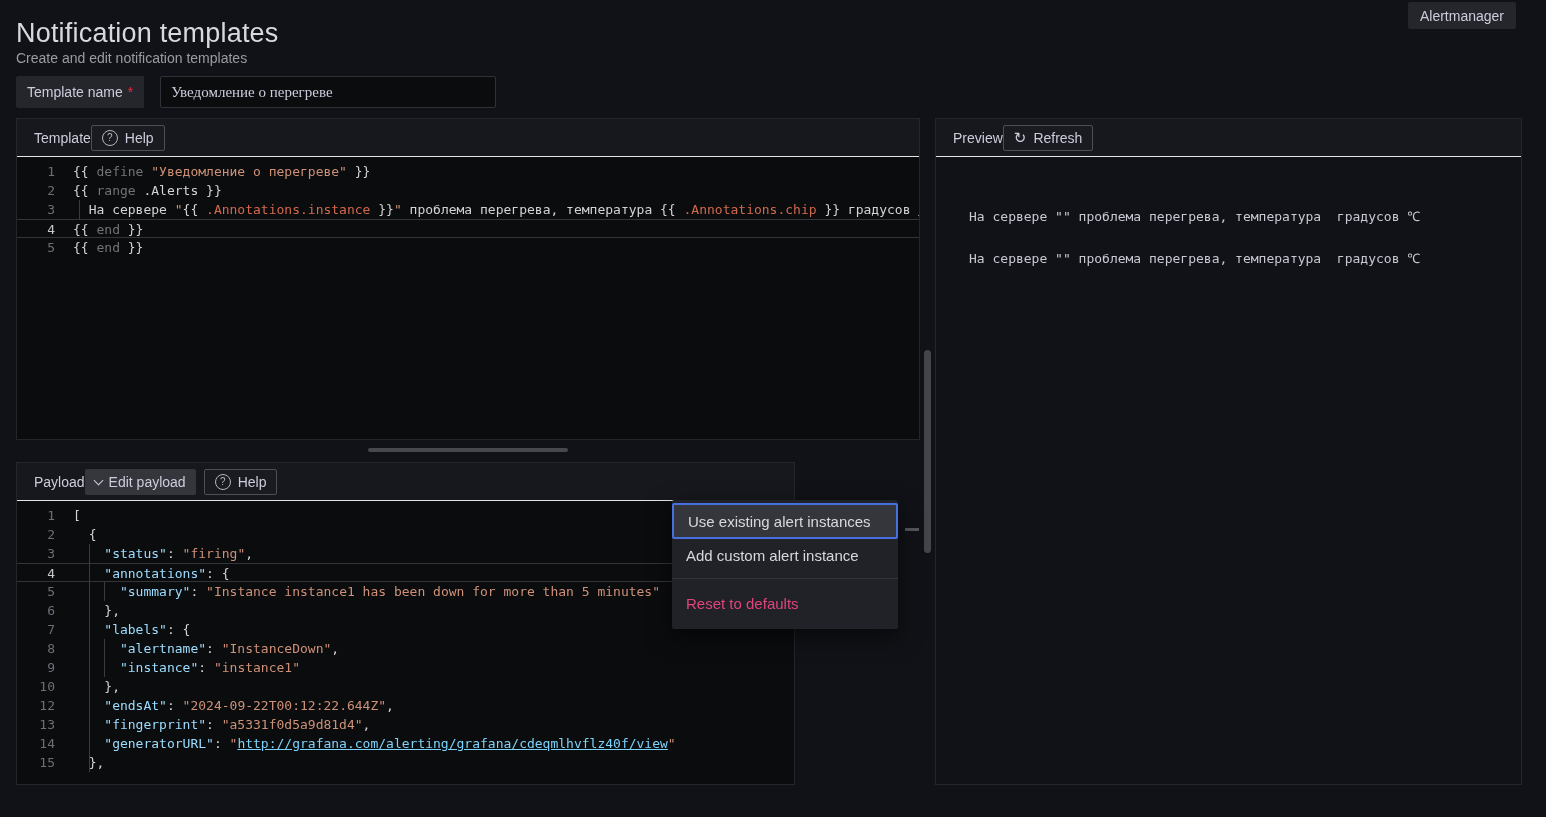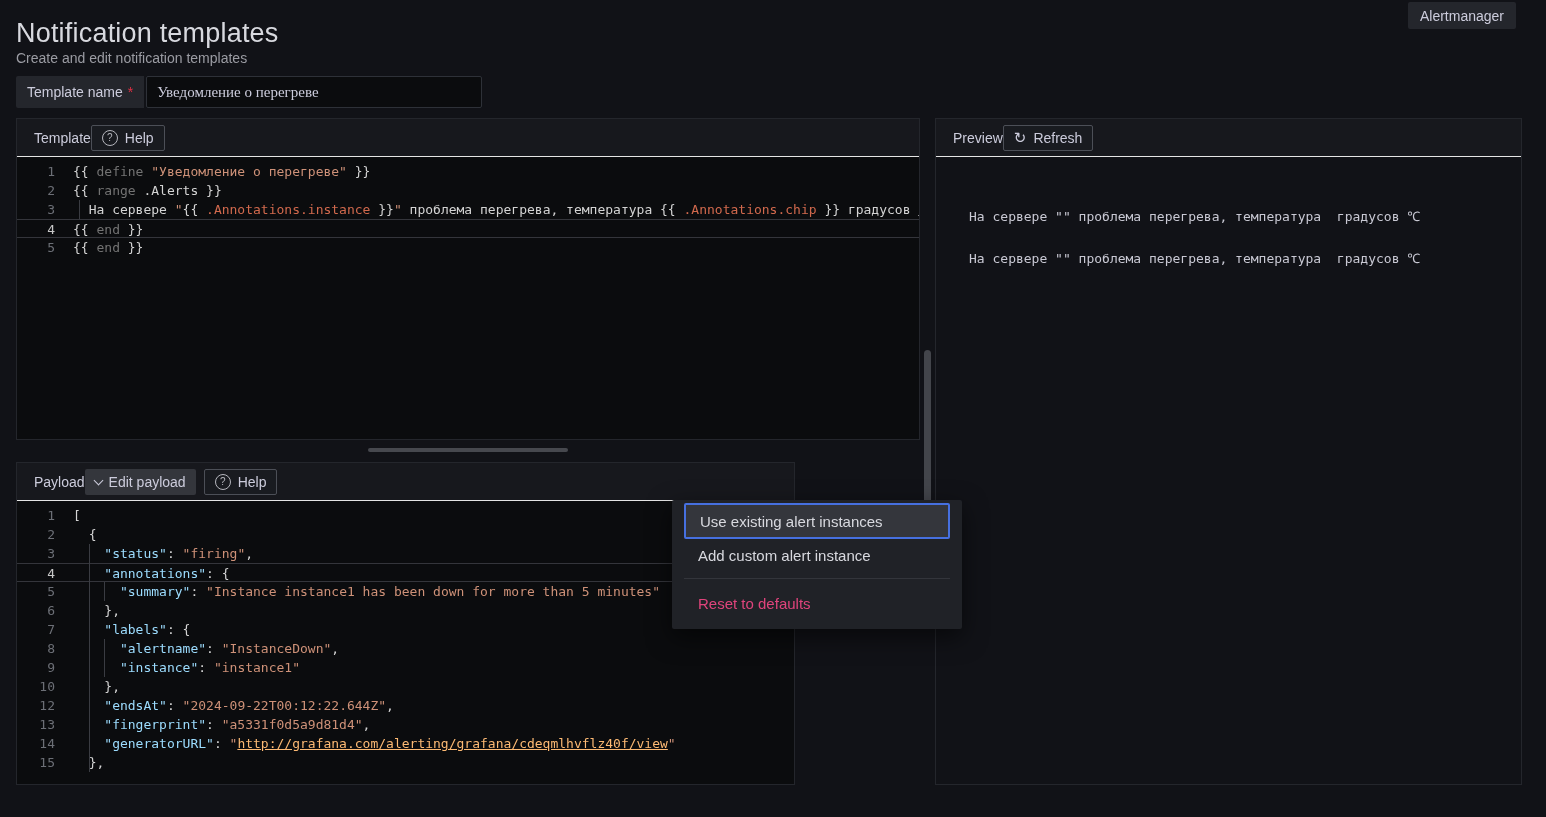--- a/index.html
+++ b/index.html
@@ -13,21 +13,21 @@
   .page-subtitle { position:absolute; left:16px; top:42px; font-size:14px; color:#9b9ca3;margin-top:8px; }
   .topbar { position:absolute; right:22px; top:2px; display:flex; align-items:stretch; height:27px; }
   .am-chip { background:#24262c; border-radius:2px; display:flex; align-items:center; padding:0 12px; font-size:14px; font-weight:500; color:#ccccdc; margin-right:8px; }
   .am-select { width:210px; background:#1b1d23; border:1px solid #24262c; border-radius:2px; display:flex; align-items:center; padding:0 10px; gap:9px; cursor:pointer; }
   .am-select .val { font-size:14px; color:#9d9da5; flex:1; }
   .gf-logo { width:16px; height:16px; border-radius:0 50% 50% 50%; transform:rotate(45deg);
     background:radial-gradient(circle at 35% 65%, #fbca0a 0%, #f2801b 45%, #ec4613 85%); }
   .chev { width:7px; height:7px; border-right:1.6px solid #9d9da5; border-bottom:1.6px solid #9d9da5; transform:rotate(45deg); margin-top:-3px; }
   
   .name-row { position:absolute; left:16px; top:76px; display:flex; height:32px; }
-  .name-label { background:#24262c; border-radius:2px 0 0 2px; display:flex; align-items:center; padding:0 11px; font-size:14px; font-weight:500; color:#ccccdc; margin-right:2px; white-space:nowrap; }
+  .name-label { background:#24262c; border-radius:2px 0 0 2px; display:flex; align-items:center; padding:0 11px; font-size:14px; font-weight:500; color:#ccccdc; margin-right:16px; white-space:nowrap; }
   .req { color:#e02f44; margin-left:5px; }
   .name-input { width:314px; background:#0b0c0e; border:1px solid #2e3138; border-radius:2px; color:#ccccdc; font-size:15px; padding:0 10px; font-family:Liberation Serif, serif; outline:none; }
   
   .panel { position:absolute; border:1px solid #24262c; background:#111217; box-sizing:border-box; }
   .panel-header { height:38px; display:flex; align-items:center; justify-content:flex-start; padding:0 14px 0 17px; border-bottom:1px solid #e5e5e5; background:#17181d; box-sizing:border-box; }
   .panel-title { font-size:14px; font-weight:500; color:#ccccdc; }
   .hdr-actions { display:flex; align-items:center; gap:8px; }
   .btn { display:inline-flex; align-items:center; gap:7px; height:26px; padding:0 10px; border-radius:2px; font-size:14px; font-weight:500; color:#ccccdc; cursor:pointer; box-sizing:border-box; }
   .btn-outline { border:1px solid #4c4f57; background:#191b20; }
   .btn-filled { background:#34363c; border:none; }
@@ -36,28 +36,28 @@
   .btn .chev { border-color:#ccccdc; width:6px; height:6px; margin-top:-2px; }
   
   .code-area { position:absolute; left:0; right:0; top:38px; bottom:0; background:#0b0c0e; padding-top:5px; overflow:hidden; font-family:"DejaVu Sans Mono", monospace; font-size:13px; }
   .code-line { display:flex; height:19px; line-height:19px; white-space:pre; box-sizing:border-box; }
   .code-line .ln { width:38px; padding-right:18px; text-align:right; color:#6c6f76; flex:none; }
   .code-line.active { border-top:1px solid #34353b; border-bottom:1px solid #34353b; }
   .code-line.active .ln { color:#c8c8c8; }
   .lc { white-space:pre; }
   .tk-p { color:#d4d4d4; } .tk-k { color:#737373; } .tk-s { color:#ce9178; }
   .tk-key { color:#9cdcfe; } .tk-v { color:#d1694d; }
-  .tk-su { color:#fdba74; text-decoration:underline; }
+  .tk-su { color:#7dd3fc; text-decoration:underline; }
   .tk-uw { color:#d4d4d4; text-decoration:underline; }
   .iguide { position:absolute; width:1px; background:#3a3c42; }
   
   .preview-body { position:absolute; left:0; right:0; top:38px; bottom:0; background:#111217; padding:50px 0 0 33px; box-sizing:border-box; }
   .preview-line { font-family:"DejaVu Sans Mono", monospace; font-size:13px; color:#c9c9d4; white-space:pre; margin-bottom:24px; }
   
-  .menu { position:absolute; left:672px; top:500px; width:266px; background:#202227; border-radius:2px; box-shadow:0 8px 24px rgba(0,0,0,.55); padding:3px 12px 10px; z-index:5; }
+  .menu { position:absolute; left:672px; top:500px; width:226px; background:#202227; border-radius:2px; box-shadow:0 8px 24px rgba(0,0,0,.55); padding:3px 0 10px; z-index:5; }
   .menu-item { height:32px; display:flex; align-items:center; padding:0 14px; font-size:15px; color:#d8d9df; cursor:pointer; box-sizing:border-box; }
   .menu-item.focused { border:2px solid #4670e0; background:#34363c; border-radius:2px; height:36px; margin:0; }
   .menu-divider { height:1px; background:#33353b; margin:7px 0 8px; }
   .menu-item.danger { color:#e0447c; }
   
   .drag-handle { position:absolute; left:368px; top:448px; width:200px; height:4px; border-radius:2px; background:#46484e; cursor:row-resize; }
   .vscrollbar { position:absolute; left:924px; top:350px; width:7px; height:203px; border-radius:4px; background:#43454b; cursor:pointer; }
   .ruler-dash { position:absolute; left:905px; top:528px; width:14px; height:3px; background:#55575d; }
 </style>
 </head>

